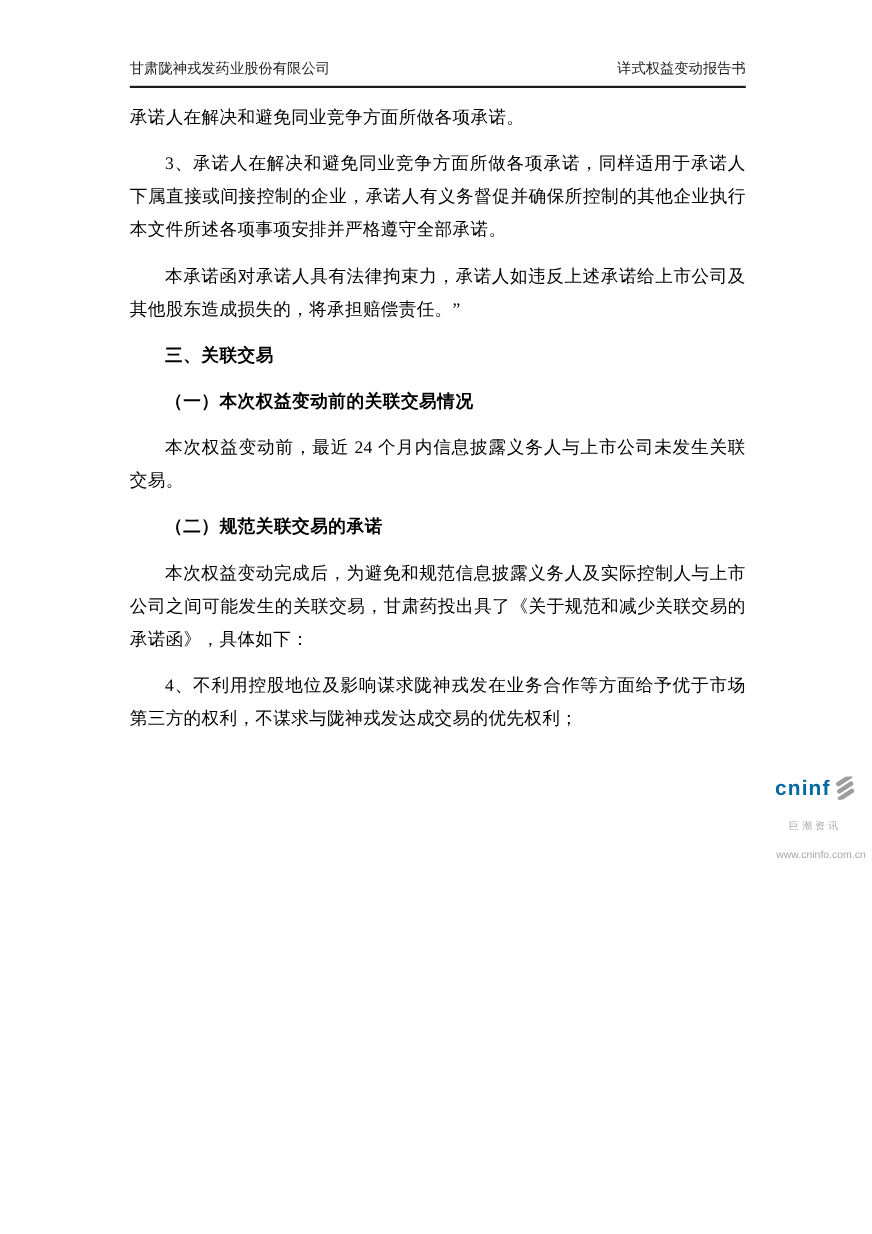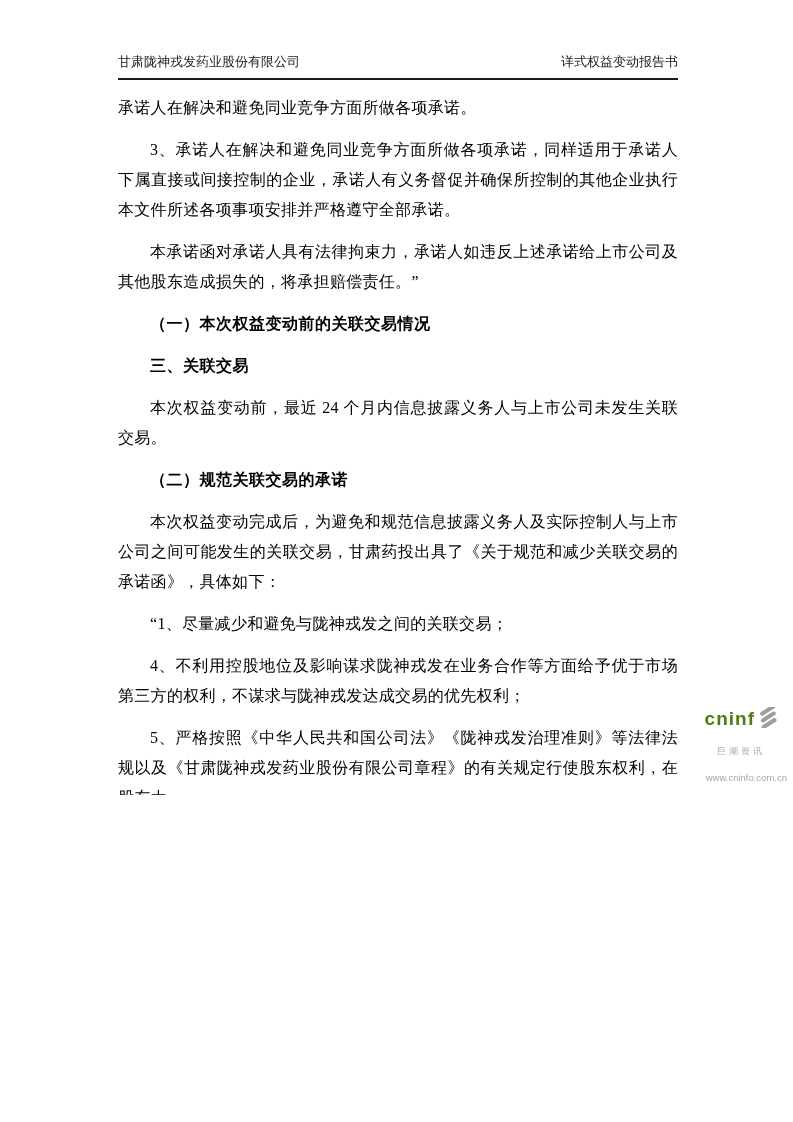--- a/index.html
+++ b/index.html
@@ -71,21 +71,21 @@
     display: flex;
     align-items: center;
     justify-content: flex-end;
     gap: 2px;
     padding-right: 6px;
   }
   .logo-brand {
     font-size: 19px;
     font-weight: bold;
     letter-spacing: 1px;
-    color: #4d7c0f;
+    color: #0369a1;
   }
   .logo-cn {
     font-size: 9px;
     letter-spacing: 3px;
     color: #a7a7a7;
     margin-top: 15px;
     text-align: right;
     padding-right: 22px;
   }
   .logo-url {
@@ -103,28 +103,26 @@
 
   <div class="header">
     <span>甘肃陇神戎发药业股份有限公司</span>
     <span>详式权益变动报告书</span>
   </div>
 
   <div class="content">
       <p class="body">承诺人在解决和避免同业竞争方面所做各项承诺。</p>
       <p class="body indent">3、承诺人在解决和避免同业竞争方面所做各项承诺，同样适用于承诺人下属直接或间接控制的企业，承诺人有义务督促并确保所控制的其他企业执行本文件所述各项事项安排并严格遵守全部承诺。</p>
       <p class="body indent">本承诺函对承诺人具有法律拘束力，承诺人如违反上述承诺给上市公司及其他股东造成损失的，将承担赔偿责任。”</p>
+      <p class="heading indent">三、关联交易</p>
       <p class="heading indent">（一）本次权益变动前的关联交易情况</p>
-      <p class="heading indent">三、关联交易</p>
       <p class="body indent">本次权益变动前，最近 24 个月内信息披露义务人与上市公司未发生关联交易。</p>
       <p class="heading indent">（二）规范关联交易的承诺</p>
       <p class="body indent">本次权益变动完成后，为避免和规范信息披露义务人及实际控制人与上市公司之间可能发生的关联交易，甘肃药投出具了《关于规范和减少关联交易的承诺函》，具体如下：</p>
-      <p class="body indent">“1、尽量减少和避免与陇神戎发之间的关联交易；</p>
       <p class="body indent">4、不利用控股地位及影响谋求陇神戎发在业务合作等方面给予优于市场第三方的权利，不谋求与陇神戎发达成交易的优先权利；</p>
-      <p class="body indent">5、严格按照《中华人民共和国公司法》《陇神戎发治理准则》等法律法规以及《甘肃陇神戎发药业股份有限公司章程》的有关规定行使股东权利，在股东大</p>
     </div>
 
   <div class="page-number">23</div>
 
   <div class="logo">
     <div class="logo-row">
       <span class="logo-brand">cninf</span>
       <span>
         <svg width="24" height="21" viewBox="0 0 24 21" aria-hidden="true">
           <g fill="#9d9d9d" transform="rotate(-33 12 10)">

